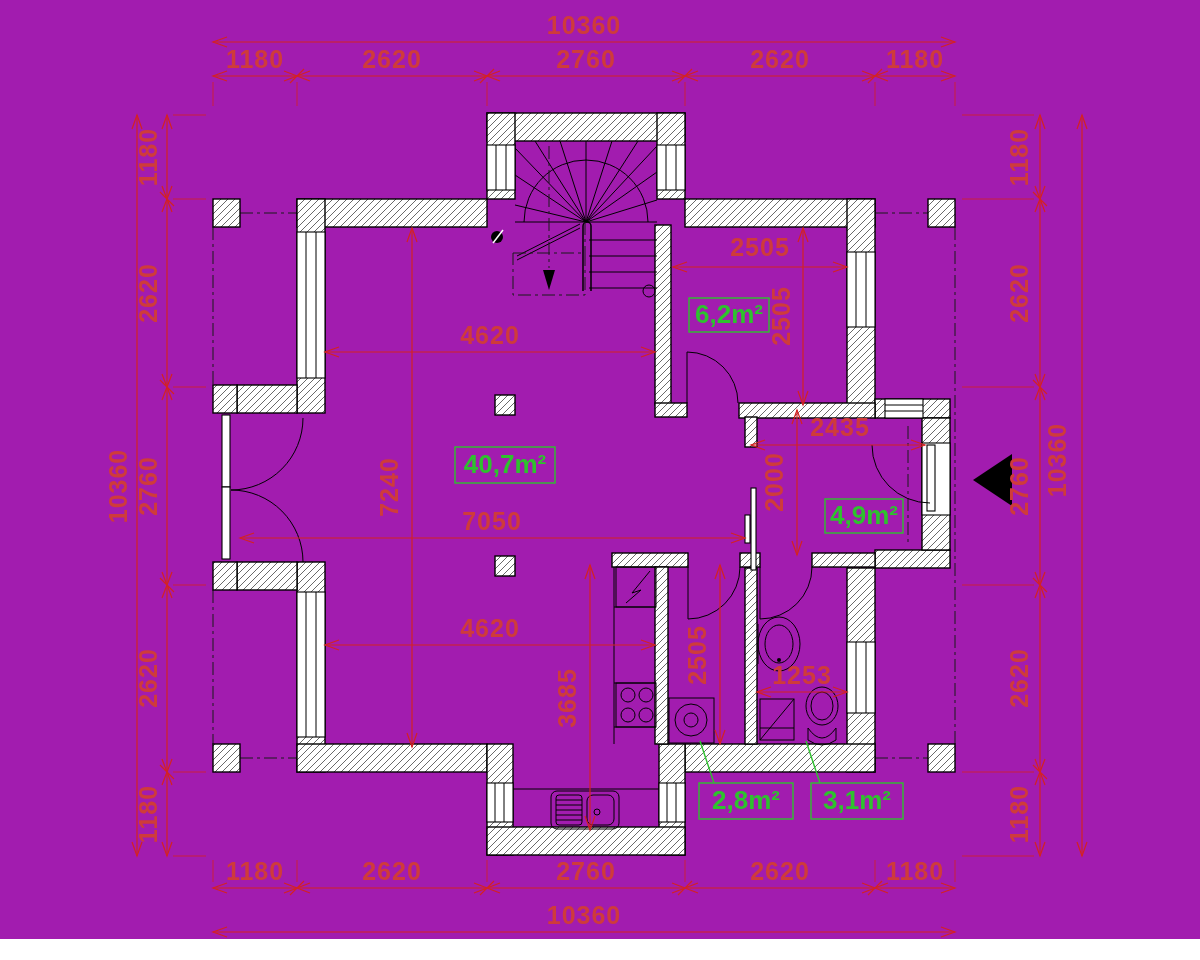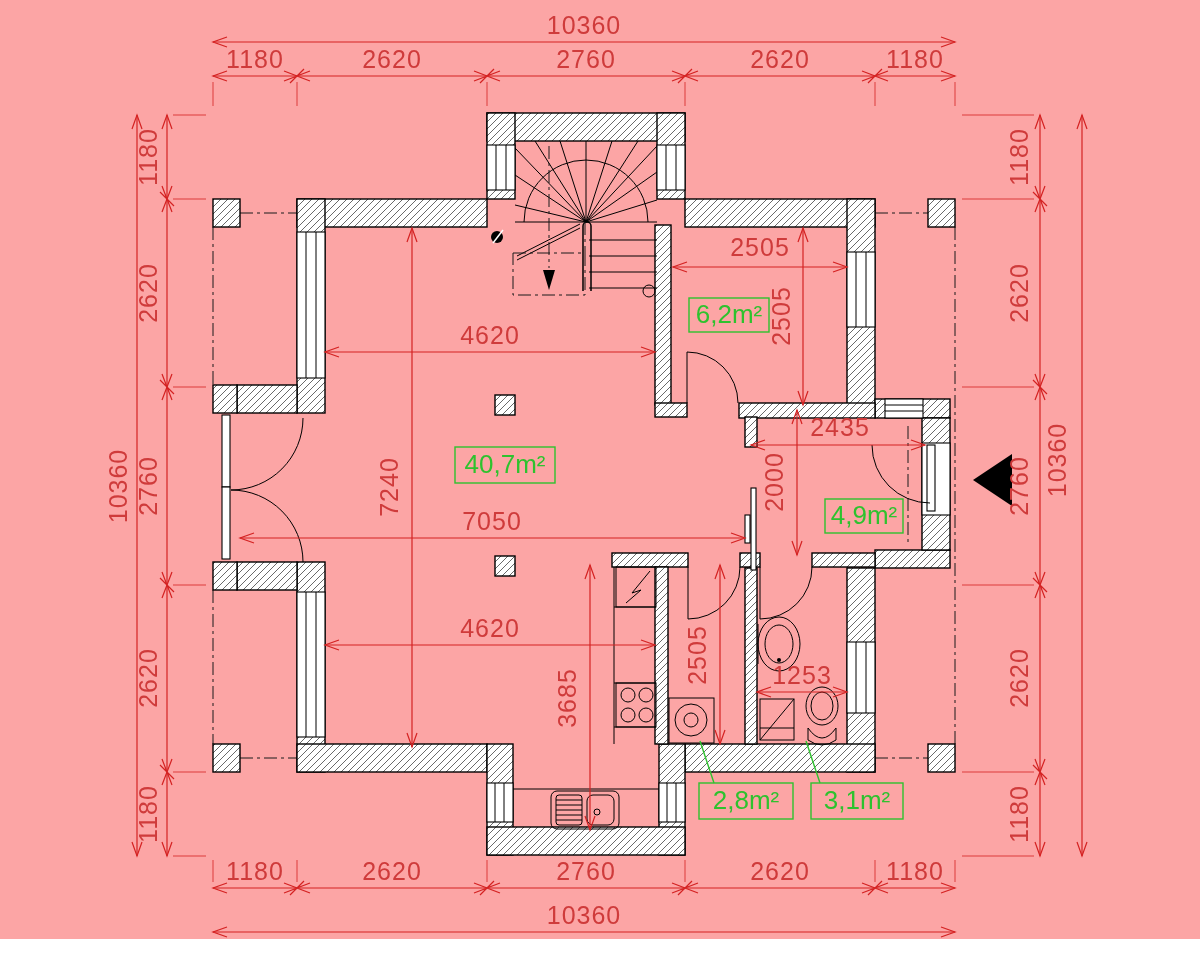--- a/index.html
+++ b/index.html
@@ -1,16 +1,16 @@
 <!DOCTYPE html>
 <html><head>
 <meta charset="utf-8">
 <style>
   html,body{margin:0;padding:0;background:#fff;}
-  .page{width:1200px;height:939px;position:relative;background:#fca5a5;font-family:"Liberation Sans",sans-serif;}
+  .page{width:1200px;height:939px;position:relative;background:#a21caf;font-family:"Liberation Sans",sans-serif;font-weight:bold;}
   svg{display:block;}
   .wall{fill:url(#hatch);stroke:#000;stroke-width:1.4;}
   .thin{stroke:#000;stroke-width:1;fill:none;}
   .thick{stroke:#000;stroke-width:1.5;fill:none;}
   .white{fill:#fff;stroke:#000;stroke-width:1.1;}
   .dd{stroke:#1a1a1a;stroke-width:1;fill:none;stroke-dasharray:13 4 3 4;}
   .dim{stroke:#d42222;stroke-width:1.2;fill:none;}
   .dimthin{stroke:#d42222;stroke-width:0.8;fill:none;}
   .dimtxt{fill:#cf3b3b;font-size:25px;letter-spacing:1px;}
   .grn{stroke:#2ec22e;stroke-width:1.4;fill:none;}

